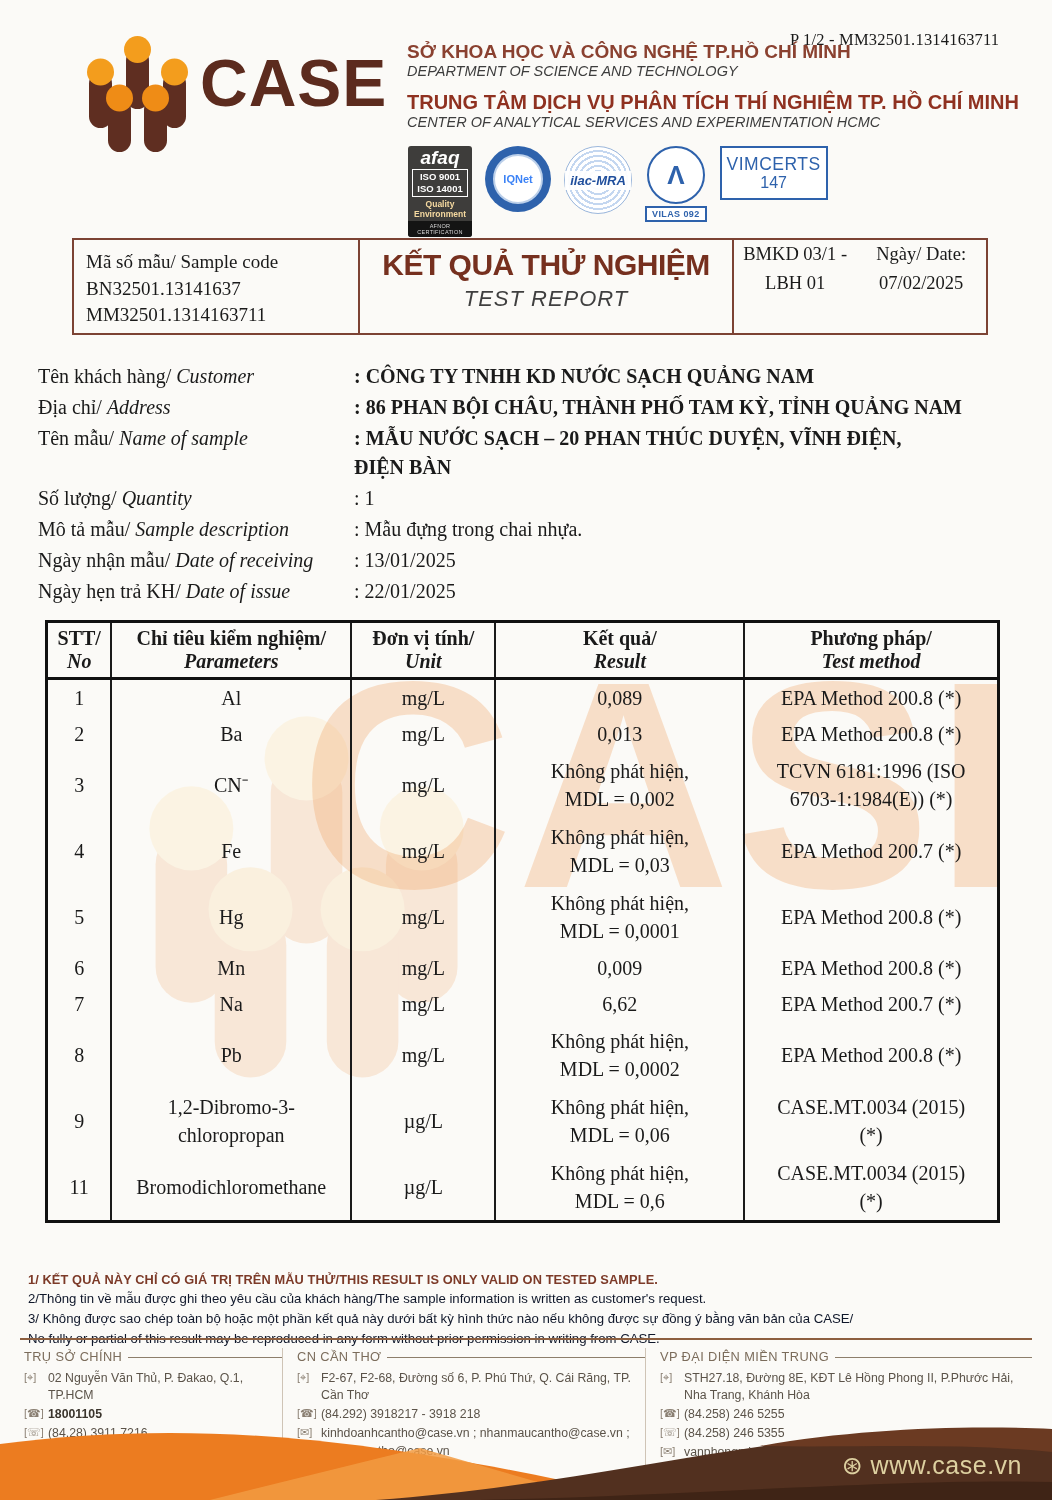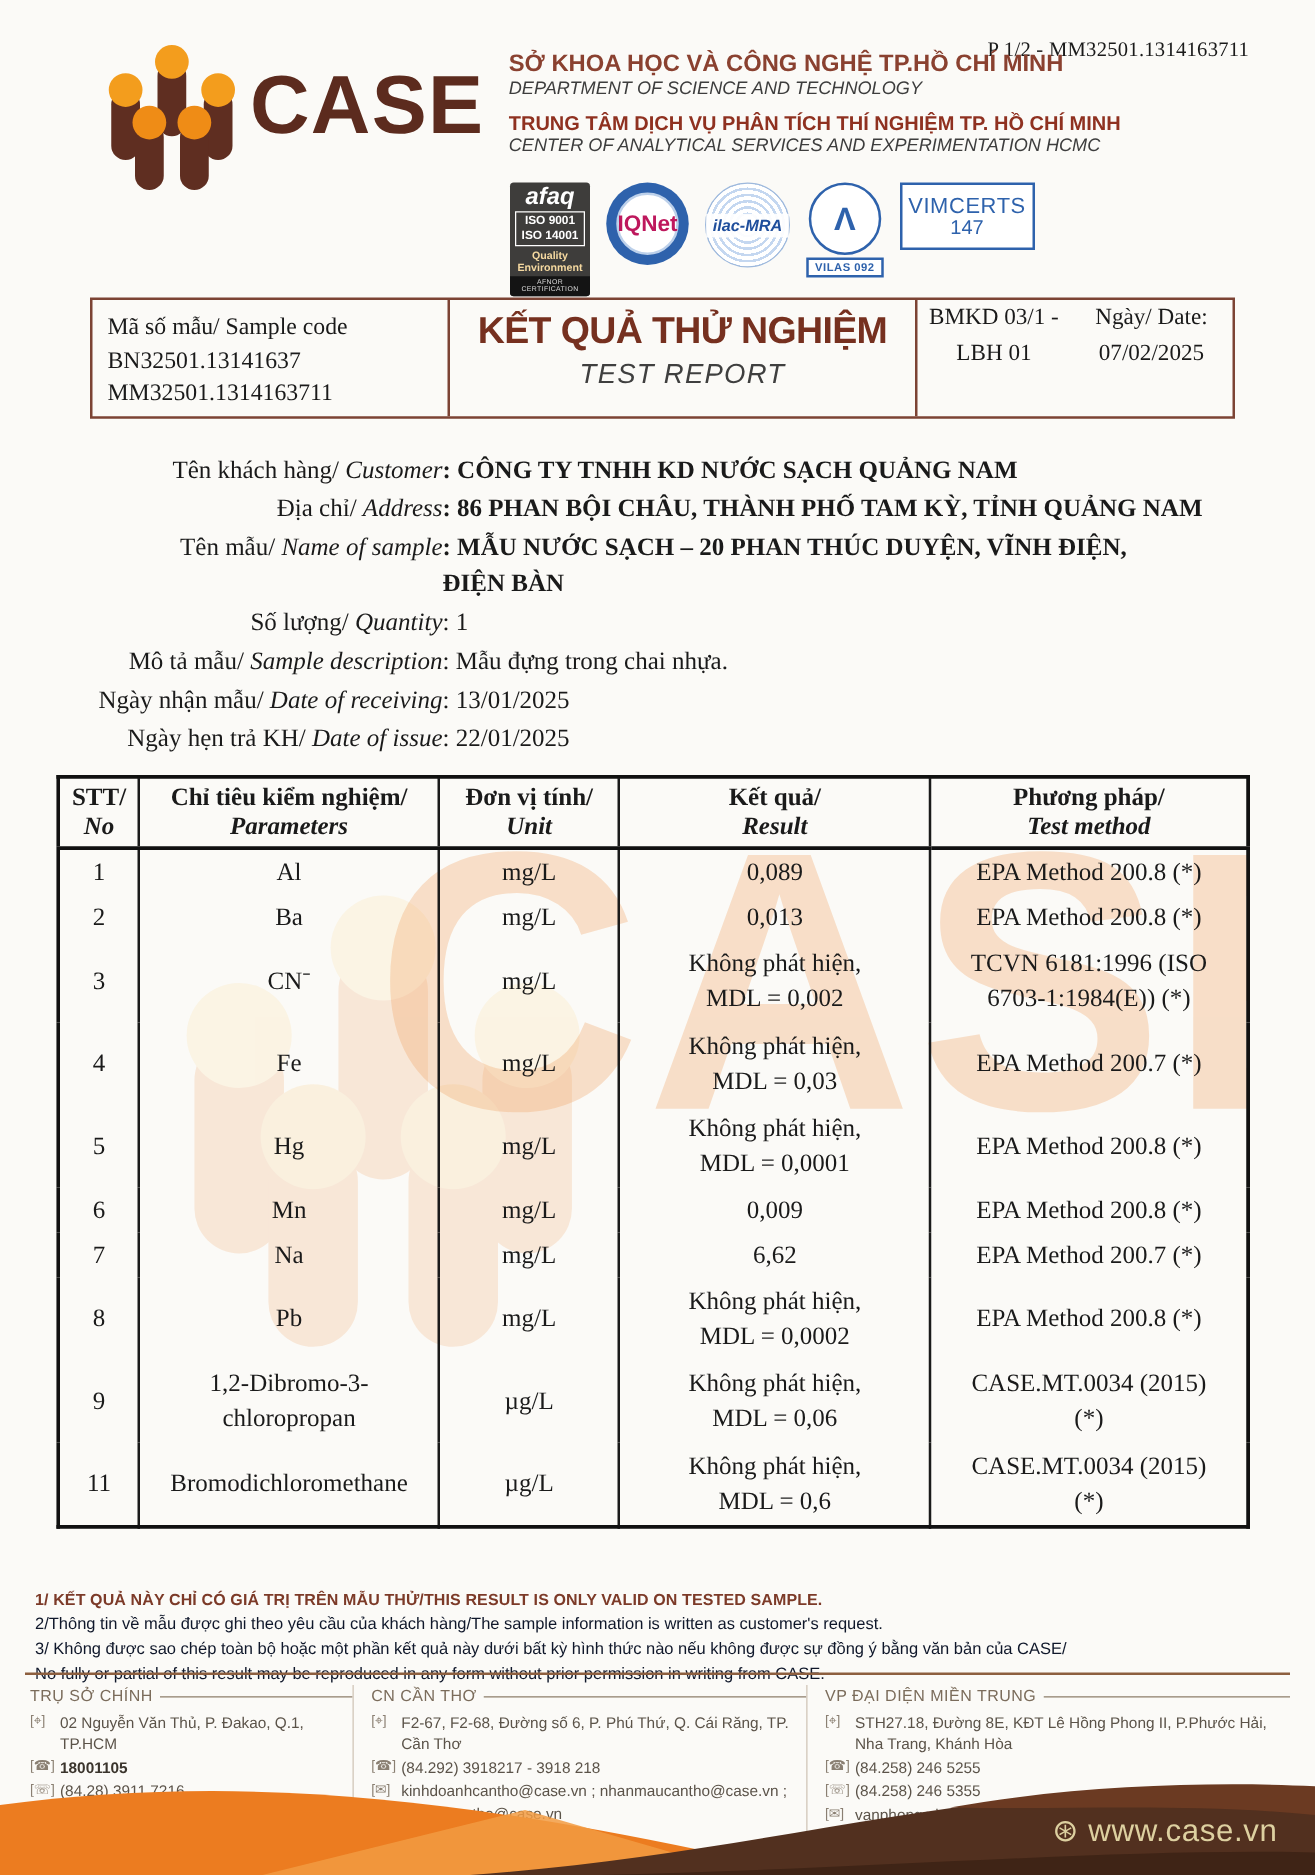--- a/index.html
+++ b/index.html
@@ -7,35 +7,35 @@
         overflow:hidden;font-family:"Liberation Serif",serif;color:#1a1a1a;}
 
   
   .page-ref{position:absolute;top:30px;left:790px;font-size:16.5px;letter-spacing:.2px;}
   .logo{position:absolute;top:36px;left:84px;display:flex;align-items:flex-start;}
   .logo-text{font-family:"Liberation Sans",sans-serif;font-weight:bold;font-size:66px;
              color:#5c2b1e;line-height:1;margin:14px 0 0 10px;letter-spacing:1px;}
   .org{position:absolute;top:40px;left:407px;font-family:"Liberation Sans",sans-serif;line-height:1.22;}
   .org-vi1{color:#8a4130;font-weight:bold;font-size:19px;}
   .org-en1{color:#3d3d3d;font-style:italic;font-size:14.5px;margin-bottom:9px;}
-  .org-vi2{color:#8f3120;font-weight:bold;font-size:16px;}
+  .org-vi2{color:#8f3120;font-weight:bold;font-size:20px;}
   .org-en2{color:#3d3d3d;font-style:italic;font-size:14.5px;}
 
   
   .badges{position:absolute;top:146px;left:408px;display:flex;align-items:flex-start;gap:13px;
           font-family:"Liberation Sans",sans-serif;}
   .b-afaq{width:64px;background:#3e3d3b;color:#fff;text-align:center;border-radius:3px;padding:2px 0 0;}
   .afaq-name{font-weight:bold;font-size:19px;font-style:italic;line-height:1;}
   .afaq-iso{border:1px solid #fff;margin:2px 4px;font-size:9.5px;font-weight:bold;line-height:1.25;padding:1px 0;}
   .afaq-q{font-size:8.5px;font-weight:bold;color:#f5d9a0;line-height:1.2;}
   .afaq-foot{background:#141414;color:#d8d8d8;font-size:5.5px;letter-spacing:.3px;margin-top:2px;
              border-radius:0 0 3px 3px;padding:2px 0;}
   .b-iqnet{width:66px;height:66px;border-radius:50%;background:#2e62ac;display:flex;align-items:center;justify-content:center;}
   .iqnet-inner{width:46px;height:46px;border-radius:50%;background:#fff;border:2px solid #bcd0ea;
-               display:flex;align-items:center;justify-content:center;color:#be185d;font-weight:bold;font-size:18px;}
+               display:flex;align-items:center;justify-content:center;color:#3b82f6;font-weight:bold;font-size:11px;}
   .b-ilac{width:66px;height:66px;border-radius:50%;
           background:repeating-radial-gradient(circle at 50% 50%, #ffffff 0 3px, #c4d7f0 3px 5px);
           display:flex;align-items:center;justify-content:center;border:1px solid #9db8dc;}
   .ilac-band{background:rgba(255,255,255,.92);width:100%;text-align:center;color:#1f4e9c;
              font-weight:bold;font-style:italic;font-size:13px;padding:2px 0;}
   .b-vilas{display:flex;flex-direction:column;align-items:center;gap:2px;}
   .vilas-circle{width:54px;height:54px;border-radius:50%;border:2px solid #2e62ac;color:#2e62ac;
                 display:flex;align-items:center;justify-content:center;font-size:26px;font-weight:bold;background:#fff;}
   .vilas-label{border:2px solid #2e62ac;color:#2e62ac;font-size:9px;font-weight:bold;background:#fff;
                padding:1px 5px;letter-spacing:.4px;}
@@ -52,21 +52,21 @@
   .rbox-title{font-family:"Liberation Sans",sans-serif;font-weight:bold;font-size:30px;color:#76301f;
               letter-spacing:-.5px;line-height:1.15;}
   .rbox-sub{font-family:"Liberation Sans",sans-serif;font-style:italic;font-size:22px;color:#3f3f3f;
             letter-spacing:1px;margin-top:3px;}
   .rbox-c3{width:252px;border-left:2px solid #7c4334;display:flex;flex-direction:row;justify-content:center;
            text-align:center;font-size:18.5px;line-height:1.55;}
 
   
   .info{position:absolute;top:362px;left:38px;width:980px;font-size:20px;}
   .i-row{display:flex;margin-bottom:2px;line-height:29px;}
-  .i-label{width:316px;flex:none;text-align:right;}
+  .i-label{width:316px;flex:none;}
   .i-label i{font-style:italic;}
   .i-val{flex:1;}
   .bold{font-weight:bold;}
   .ml{white-space:pre-line;}
 
   
   .twrap{position:absolute;top:620px;left:45px;width:955px;height:615px;overflow:hidden;}
   .wm{position:absolute;inset:0;pointer-events:none;}
   .wm-text{position:absolute;left:255px;top:18px;font-family:"Liberation Sans",sans-serif;font-weight:bold;
            font-size:295px;color:#f0a05e;opacity:.30;letter-spacing:4px;line-height:1;}

